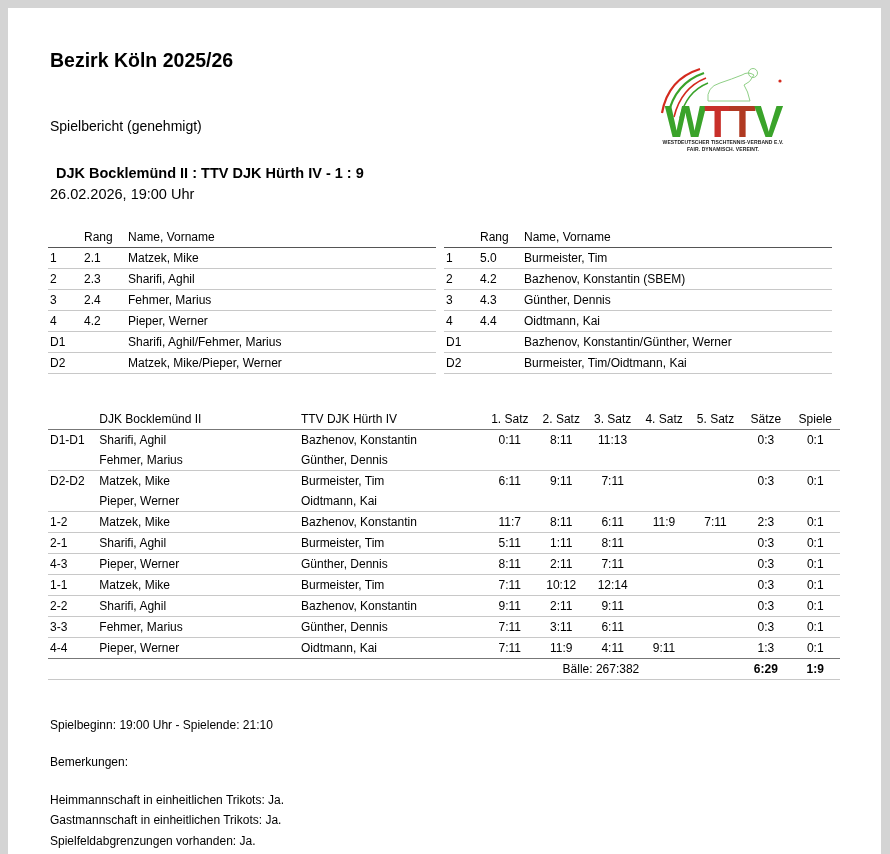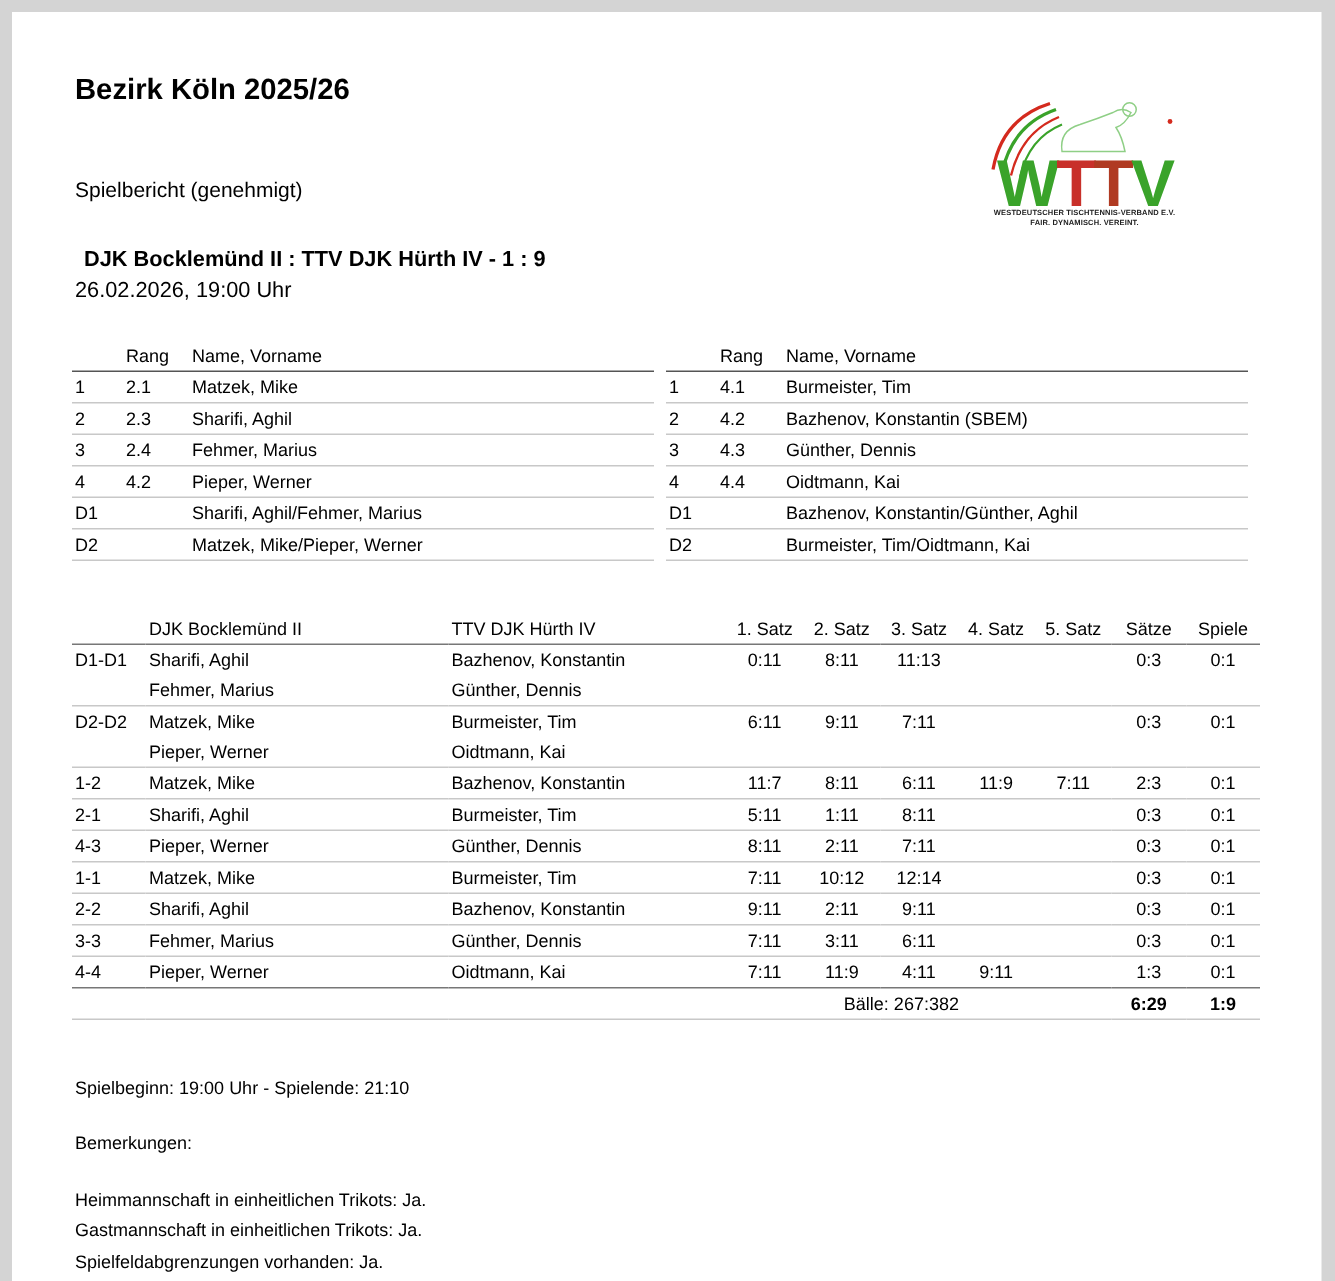--- a/index.html
+++ b/index.html
@@ -116,42 +116,42 @@
 
   <table class="lineup guest">
     <tbody>
         <tr>
       <th class="c1"></th>
       <th class="c2">Rang</th>
       <th>Name, Vorname</th>
     </tr>
     <tr>
           <td>1</td>
-          <td>4.1</td>
+          <td>5.0</td>
           <td>Burmeister, Tim</td>
         </tr>
     <tr>
           <td>2</td>
           <td>4.2</td>
           <td>Bazhenov, Konstantin (SBEM)</td>
         </tr>
     <tr>
           <td>3</td>
           <td>4.3</td>
           <td>Günther, Dennis</td>
         </tr>
     <tr>
           <td>4</td>
           <td>4.4</td>
           <td>Oidtmann, Kai</td>
         </tr>
     <tr>
           <td>D1</td>
           <td></td>
-          <td>Bazhenov, Konstantin/Günther, Aghil</td>
+          <td>Bazhenov, Konstantin/Günther, Werner</td>
         </tr>
     <tr>
           <td>D2</td>
           <td></td>
           <td>Burmeister, Tim/Oidtmann, Kai</td>
         </tr>
   </tbody>
     </table>
 
   <table class="games">

